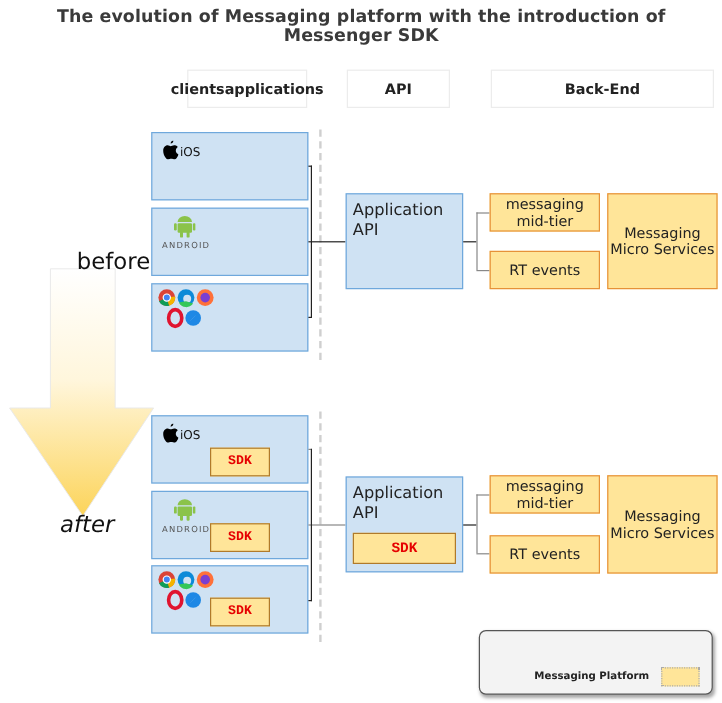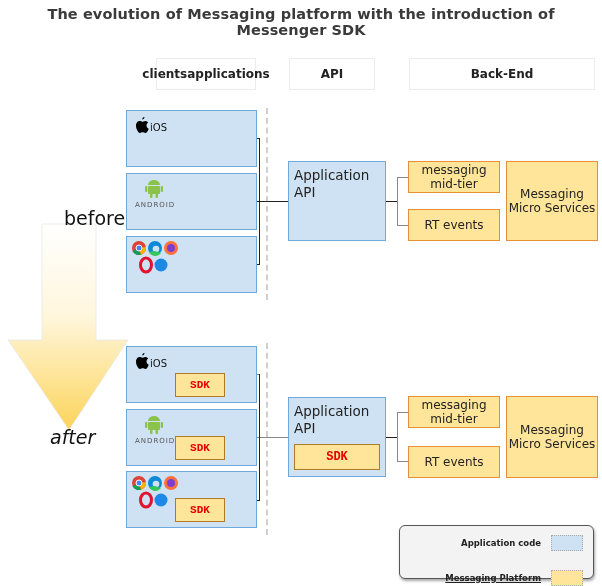--- a/index.html
+++ b/index.html
@@ -199,21 +199,17 @@
   <span>messaging</span>
   <span>mid-tier</span>
 </div>
 <div class="abs orange" style="left:408px;top:446px;width:92px;height:32px;">RT events</div>
 <div class="abs orange" style="left:506px;top:396px;width:92px;height:82px;flex-direction:column;">
   <span>Messaging</span>
   <span>Micro Services</span>
 </div>
 
 <div class="abs legend">
-  <div class="legend-row" style="top:9px;">
-    <span>Application code</span>
-    <span class="swatch" style="background:#cfe2f3;"></span>
-  </div>
-  <div class="legend-row" style="top:44px;text-decoration:underline;">
+  <div class="legend-row" style="top:30px;">
     <span>Messaging Platform</span>
     <span class="swatch" style="background:#ffe599;"></span>
   </div>
 </div>
 
 </body></html>

